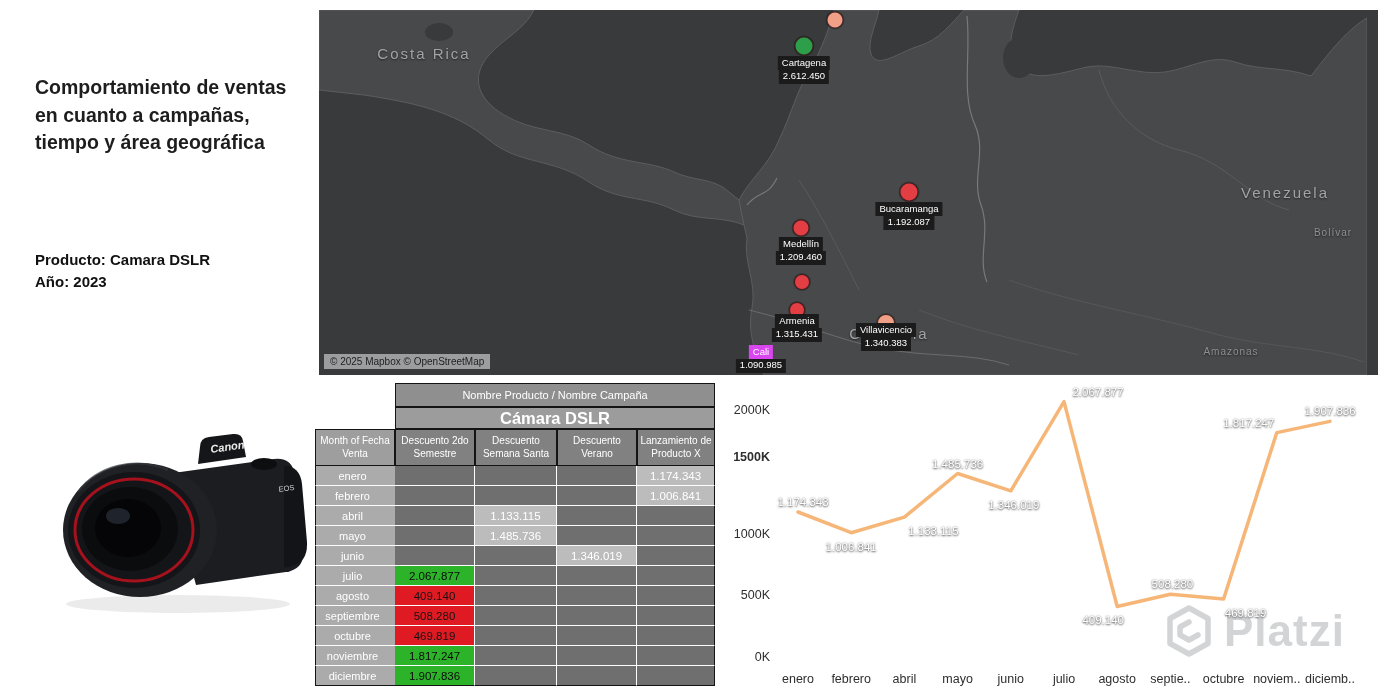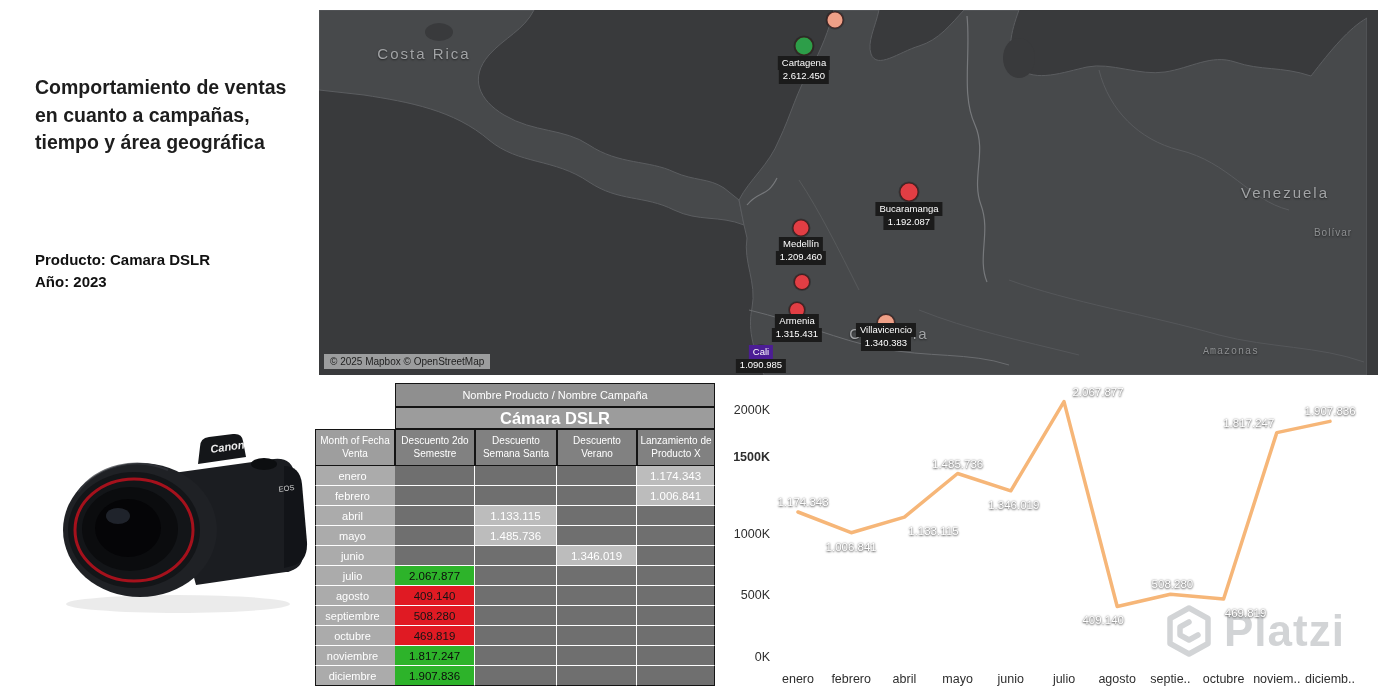--- a/index.html
+++ b/index.html
@@ -34,21 +34,21 @@
     position:absolute;border-radius:50%;box-sizing:border-box;
     border:1.5px solid rgba(55,25,25,.9);
     transform:translate(-50%,-50%);
     box-shadow:0 0 0 1px rgba(0,0,0,.25);
   }
   .marker-label{
     position:absolute;transform:translateX(-50%);
     font-size:9.5px;line-height:1.15;color:#fff;z-index:5;
   }
   .marker-label div{width:max-content;margin:0 auto;padding:1.5px 4px;background:#1b1b1b;}
-  .marker-label .ml-city.hl{background:#4c1d95;}
+  .marker-label .ml-city.hl{background:#d946ef;}
   #map-attribution{
     position:absolute;left:5px;bottom:6px;z-index:6;
     background:rgba(255,255,255,.5);color:#222;
     font-size:10px;padding:2px 6px;
   }
 
   
   #sales-table{
     position:absolute;left:315px;top:383px;
     display:grid;
@@ -152,21 +152,21 @@
 
     <path d="M690,270 C750,292 830,305 900,325 C950,338 1000,336 1045,352" fill="none" stroke="#55575a" stroke-width="1"></path>
     <path d="M600,300 C650,320 700,330 760,345" fill="none" stroke="#55575a" stroke-width="1"></path>
     <path d="M480,170 C500,200 520,240 540,280" fill="none" stroke="#5c5e60" stroke-width="0.8"></path>
   </svg>
   <div id="map-overlay">
       <div class="region-label big" style="left: 105px; top: 43px;">Costa Rica</div>
       <div class="region-label big" style="left: 966px; top: 182px;">Venezuela</div>
       <div class="region-label big" style="left: 570px; top: 323px;">Colombia</div>
       <div class="region-label small" style="left: 1014px; top: 222px;">Bolívar</div>
-      <div class="region-label small" style="left: 912px; top: 341px; font-family: Liberation Mono, monospace;">Amazonas</div>
+      <div class="region-label small" style="left: 912px; top: 341px;">Amazonas</div>
       <div class="marker" style="width: 17px; height: 17px; left: 516px; top: 10px; background: rgb(239, 160, 135);"></div>
       <div class="marker" style="width: 19px; height: 19px; left: 485px; top: 36px; background: rgb(45, 158, 73);"></div>
       <div class="marker-label" style="left: 485px; top: 46px;">
         <div class="ml-city">Cartagena</div>
         <div class="ml-val">2.612.450</div>
       </div>
       <div class="marker" style="width: 19px; height: 19px; left: 590px; top: 182px; background: rgb(226, 62, 68);"></div>
       <div class="marker-label" style="left: 590px; top: 192px;">
         <div class="ml-city">Bucaramanga</div>
         <div class="ml-val">1.192.087</div>

